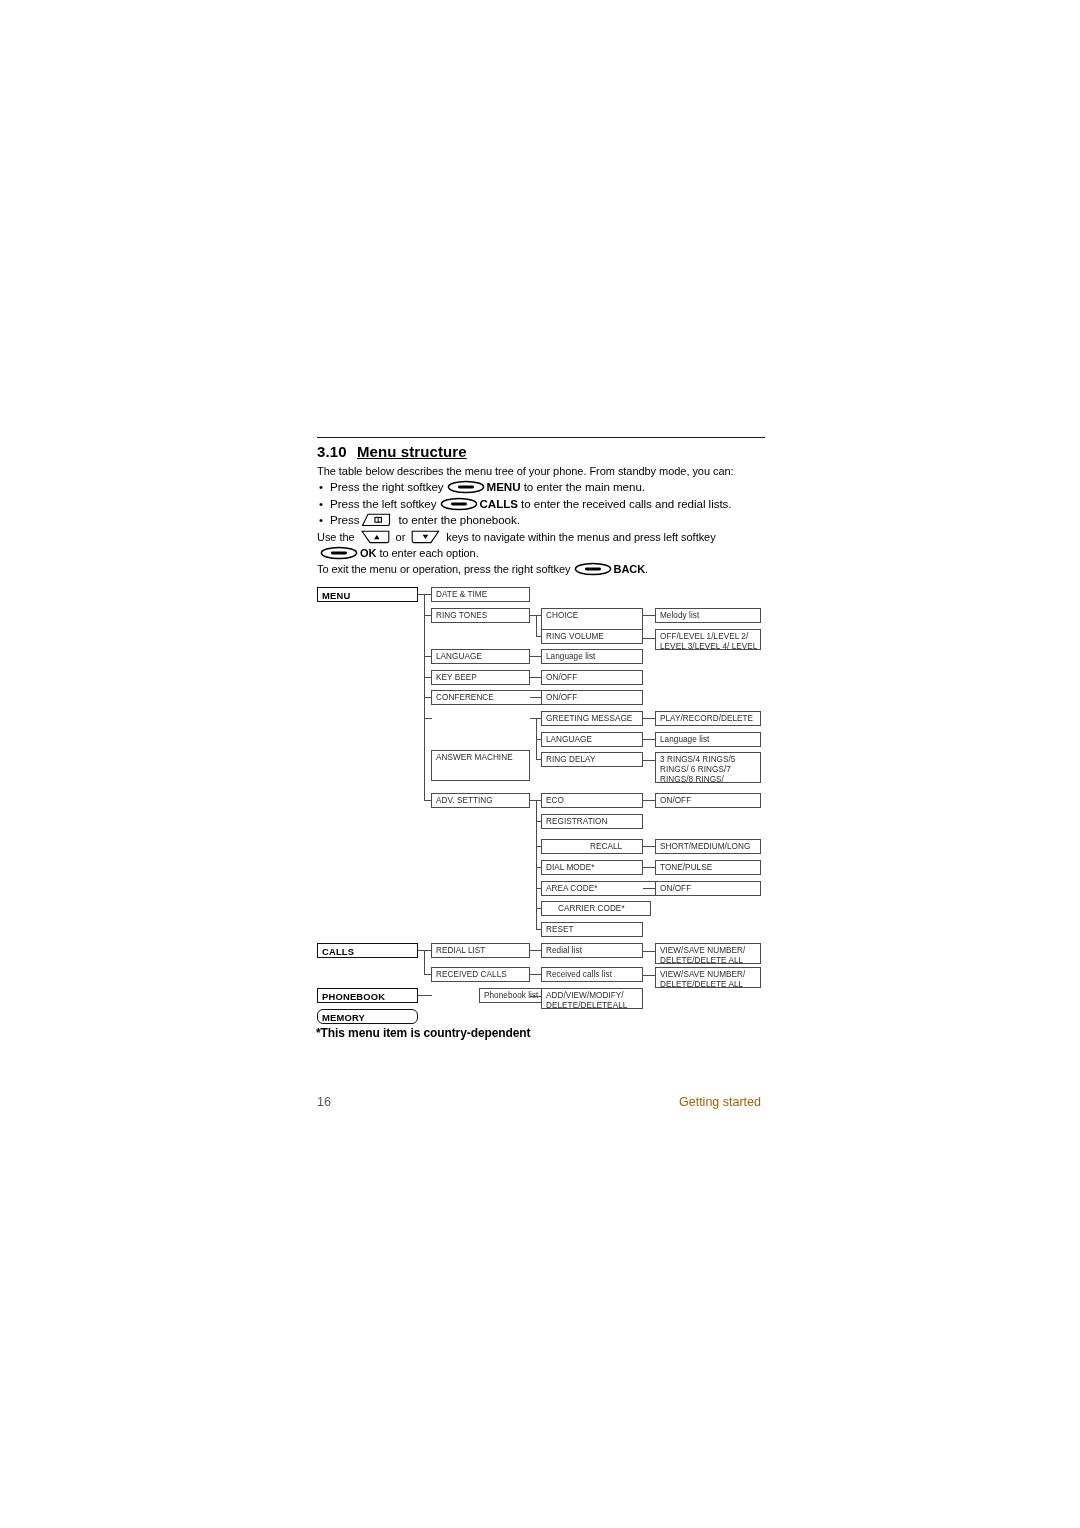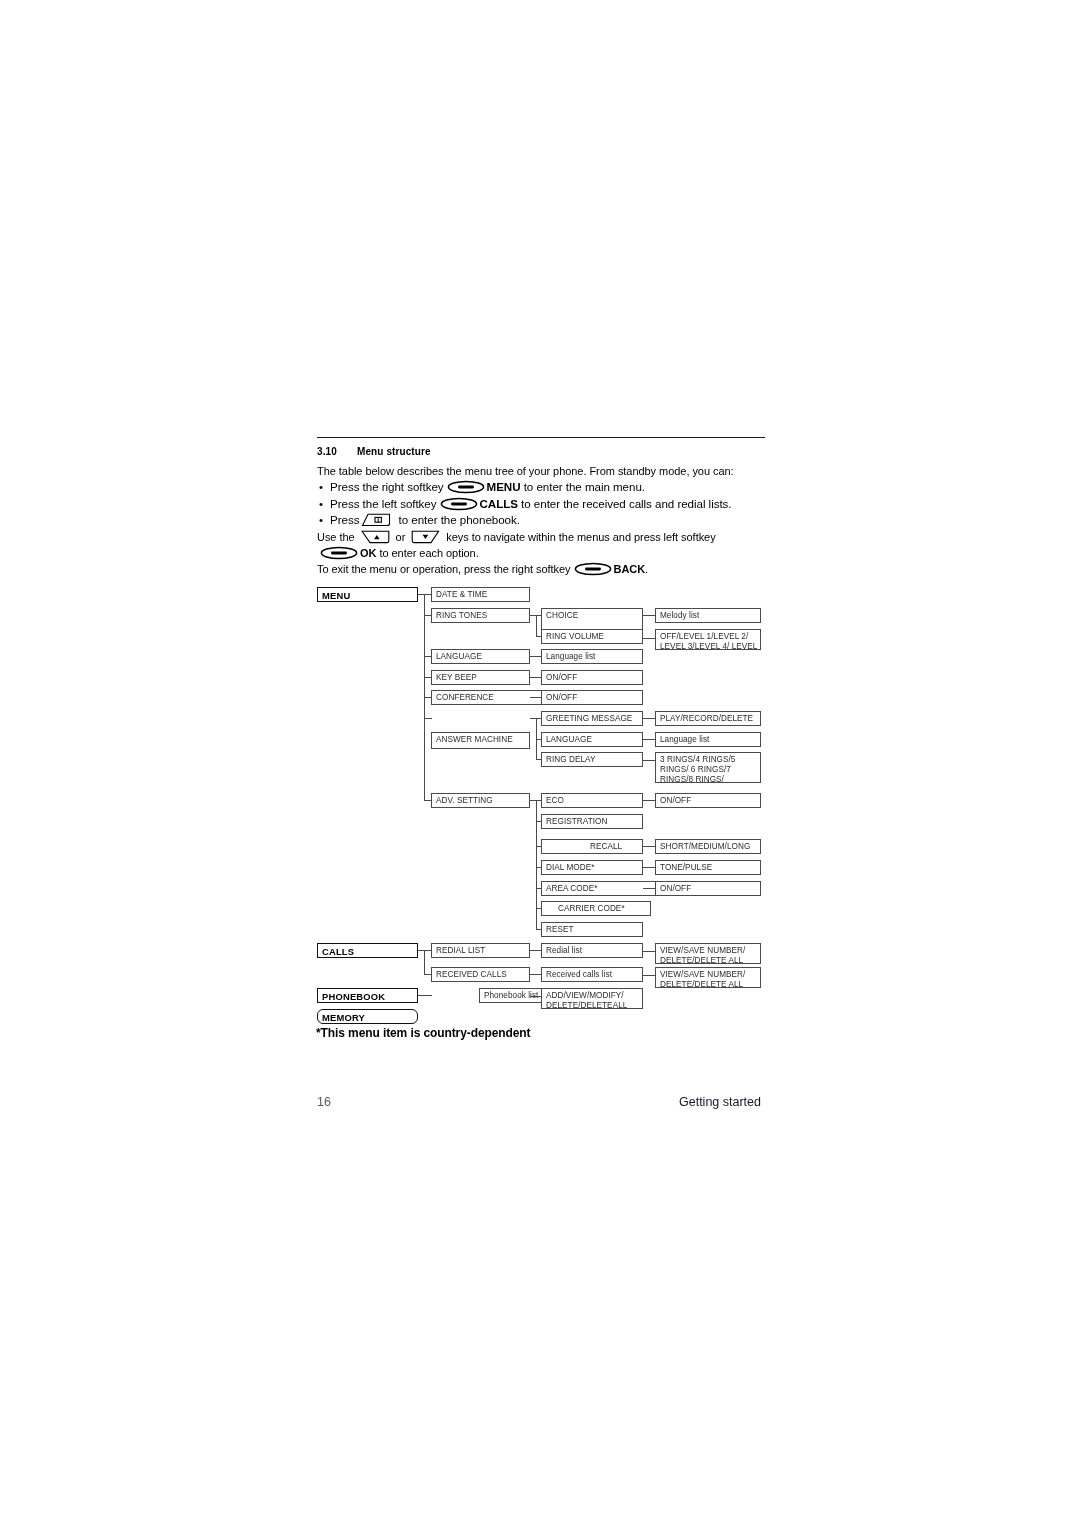--- a/index.html
+++ b/index.html
@@ -13,22 +13,22 @@
 
   
   .rule{
     position:absolute;left:317px;top:437px;width:448px;height:1px;
     background:#1a1a1a;
   }
 
   
   .intro{position:absolute;left:317px;top:444px;width:470px;}
   .h-sec{
-    font-size:10px;font-weight:bold;letter-spacing:.1px;
-    margin:0 0 3px 0;line-height:16px;white-space:nowrap;
+    font-size:15px;font-weight:bold;letter-spacing:.1px;
+    margin:0 0 3px 0;line-height:16px;white-space:nowrap;text-decoration:underline;
   }
   .h-sec .num{display:inline-block;width:40px;}
   .p-line{
     font-size:11px;line-height:16.4px;margin:0;white-space:nowrap;
     letter-spacing:-0.05px;
   }
   .bullet{
     font-size:11.6px;line-height:16.4px;margin:0;white-space:nowrap;
     padding-left:13px;position:relative;letter-spacing:-0.05px;
   }
@@ -64,21 +64,21 @@
   .note{
     position:absolute;left:316px;top:1026px;
     font-size:12px;font-weight:bold;letter-spacing:-0.1px;white-space:nowrap;
   }
   .foot-num{
     position:absolute;left:317px;top:1095px;
     font-size:12.5px;color:#58585a;
   }
   .foot-txt{
     position:absolute;left:679px;top:1095px;
-    font-size:12.5px;color:#0f172a;white-space:nowrap;
+    font-size:12.5px;color:#a16207;white-space:nowrap;
   }
 </style>
 </head>
 <body>
 
 <div class="page">
 
   <div class="rule"></div>
 
   <div class="intro">
@@ -162,21 +162,21 @@
 
     <div class="box" style="left:431px;top:649px;width:99px;height:15px;">LANGUAGE</div>
     <div class="line h" style="left:424px;top:656px;width:8px;"></div>
 
     <div class="box" style="left:431px;top:670px;width:99px;height:15px;">KEY BEEP</div>
     <div class="line h" style="left:424px;top:677px;width:8px;"></div>
 
     <div class="box" style="left:431px;top:690px;width:121px;height:15px;">CONFERENCE</div>
     <div class="line h" style="left:424px;top:697px;width:8px;"></div>
 
-    <div class="box" style="left:431px;top:732px;width:99px;height:17px;">ANSWER MACHINE</div>
+    <div class="box" style="left:431px;top:750px;width:99px;height:31px;">ANSWER MACHINE</div>
     <div class="line h" style="left:424px;top:718px;width:8px;"></div>
 
     <div class="box" style="left:431px;top:793px;width:99px;height:15px;">ADV. SETTING</div>
     <div class="line h" style="left:424px;top:800px;width:8px;"></div>
 
     <div class="line v" style="left:536px;top:615px;height:21px;"></div>
     <div class="line h" style="left:530px;top:615px;width:7px;"></div>
 
     <div class="box" style="left:541px;top:608px;width:102px;height:22px;">CHOICE</div>
     <div class="line h" style="left:536px;top:615px;width:6px;"></div>

